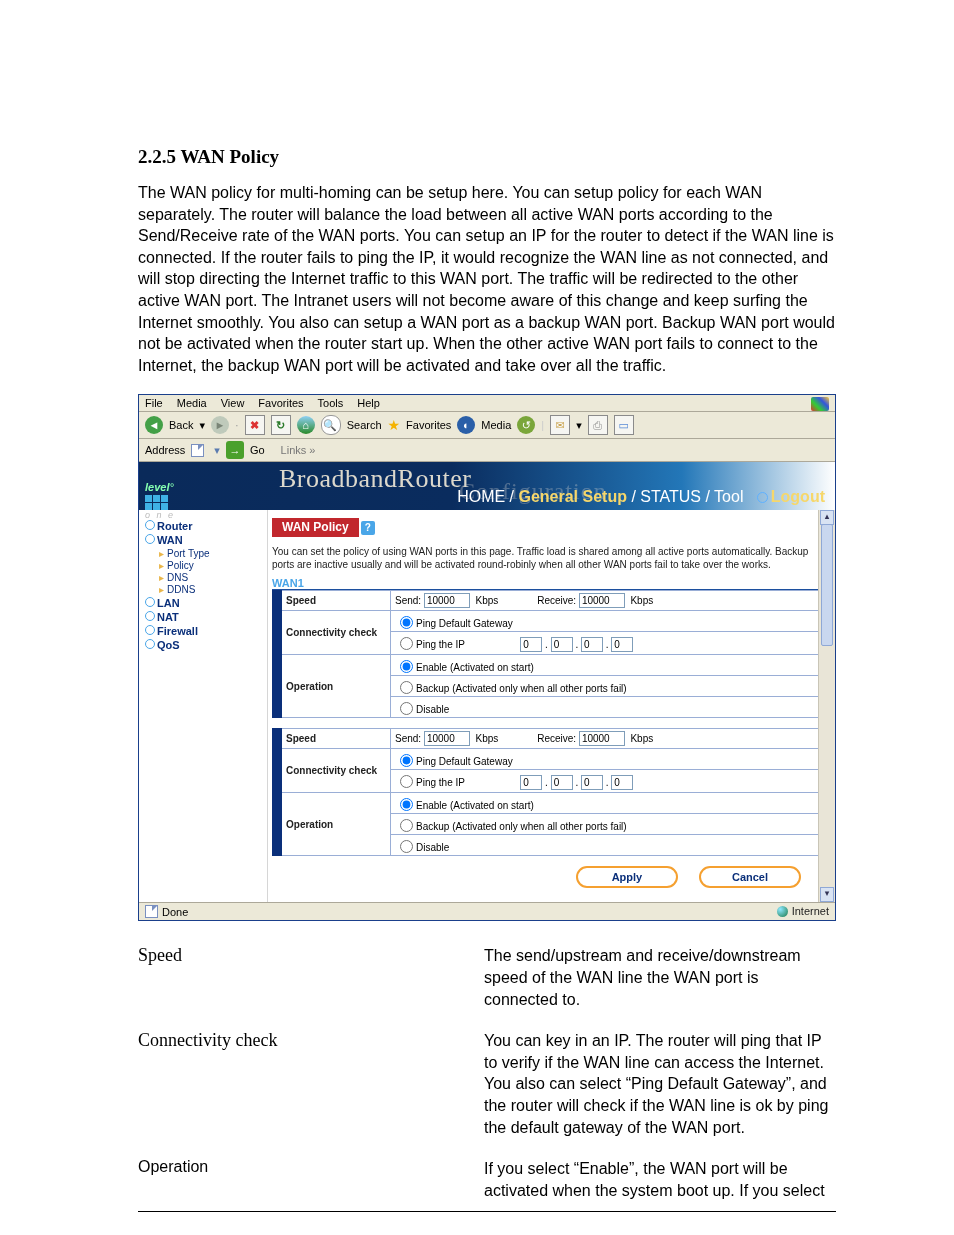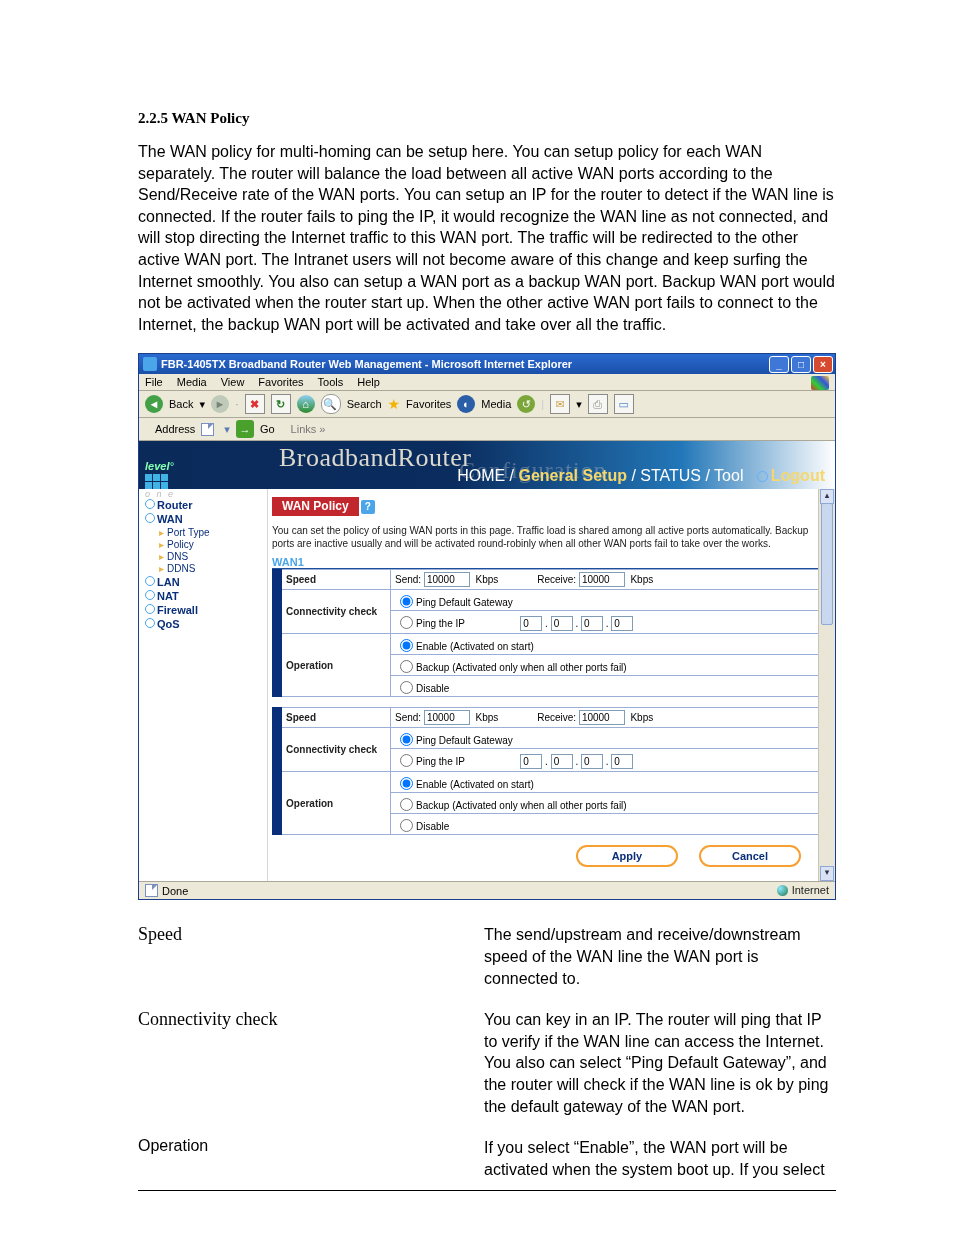--- a/index.html
+++ b/index.html
@@ -1,31 +1,31 @@
 <!DOCTYPE html>
 <html><head>
 <meta charset="utf-8">
 <style>
   body { margin:0; background:#fff; font-family:"Times New Roman",serif; font-size:17px; color:#000; }
   .page { width:954px; margin:0 auto; padding:110px 118px 40px 138px; box-sizing:border-box; }
-  .heading { font-weight:bold; font-size:15px; margin-bottom:14px; }
+  .heading { font-weight:bold; font-size:19px; margin-bottom:14px;margin-top:36px; }
   .body-text { font-family:Arial,Helvetica,sans-serif; font-size:16px; line-height:1.35; margin-bottom:18px; }
 
   
   .shot { width:696px; border:1px solid #1a3f8b; font-family:Tahoma,Arial,sans-serif; font-size:11px; color:#000; background:#fff; }
   .titlebar { background:linear-gradient(#2b6bd1,#1a4fa8); color:#fff; display:flex; align-items:center; height:20px; padding:0 2px; font-size:11px; }
   .titlebar .tt { flex:1; padding-left:4px; font-weight:bold; }
   .ctl { width:18px; height:15px; margin-left:2px; display:flex; align-items:center; justify-content:center; font-size:10px; font-weight:bold; border:1px solid #fff; border-radius:3px; }
   .ctl.min,.ctl.max{background:#3f77d6;} .ctl.close{background:#d64b2f;}
   .menubar { background:#ece9d8; border-bottom:1px solid #aca899; padding:2px 6px; font-size:11px; display:flex; gap:14px; position:relative; }
   .menubar .winflag { position:absolute; right:6px; top:2px; width:18px; height:14px; background:linear-gradient(45deg,#d33,#3c3,#35d,#fc3); border-radius:2px; }
   .toolbar { background:#ece9d8; border-bottom:1px solid #aca899; padding:3px 6px; display:flex; align-items:center; gap:6px; font-size:11px; }
   .tb-ico { width:18px; height:18px; border-radius:9px; display:inline-flex; align-items:center; justify-content:center; font-size:11px; color:#fff; }
   .tb-sq { width:18px; height:18px; border:1px solid #8b8b8b; background:#f6f6f2; display:inline-flex; align-items:center; justify-content:center; font-size:11px; }
-  .addrbar { background:#ece9d8; border-bottom:1px solid #aca899; padding:2px 16px; display:flex; align-items:center; gap:6px; font-size:11px; }
+  .addrbar { background:#ece9d8; border-bottom:1px solid #aca899; padding:2px 6px; display:flex; align-items:center; gap:6px; font-size:11px; }
   .addrbar input { flex:1; height:16px; font-size:11px; border:1px solid #7f9db9; padding:0 3px; background:#fff; }
   .go-btn { width:18px; height:18px; background:#4aa02c; border-radius:3px; color:#fff; display:inline-flex;align-items:center;justify-content:center;font-weight:bold; }
 
   .banner { position:relative; height:48px; background:linear-gradient(90deg,#0a2a5a 0%,#0a2c5e 45%,#2377b8 78%,#fff 100%); color:#dcd8cc; }
   .banner .brand { position:absolute; left:140px; top:2px; font-family:Georgia,serif; font-size:26px; letter-spacing:.5px; }
   .banner .subghost { position:absolute; left:320px; top:16px; font-family:Georgia,serif; font-size:24px; color:rgba(200,200,200,.35); letter-spacing:1px; }
   .banner .logo { position:absolute; left:6px; top:20px; font-size:11px; line-height:11px;font-style:italic; }
   .banner .lvlt { color:#85ffb0; font-weight:bold; }
   .banner .lvlg { display:grid; grid-template-columns:repeat(3,7px); grid-template-rows:repeat(2,7px); gap:1px; margin-top:2px; }
   .banner .lvlg span{background:#3fb2e6;}
@@ -78,27 +78,20 @@
 </style>
 </head>
 <body>
 
 <div class="page">
   <div class="heading">2.2.5 WAN Policy</div>
   <div class="body-text">The WAN policy for multi-homing can be setup here. You can setup policy for each WAN separately. The router will balance the load between all active WAN ports according to the Send/Receive rate of the WAN ports. You can setup an IP for the router to detect if the WAN line is connected. If the router fails to ping the IP, it would recognize the WAN line as not connected, and will stop directing the Internet traffic to this WAN port. The traffic will be redirected to the other active WAN port. The Intranet users will not become aware of this change and keep surfing the Internet smoothly. You also can setup a WAN port as a backup WAN port. Backup WAN port would not be activated when the router start up. When the other active WAN port fails to connect to the Internet, the backup WAN port will be activated and take over all the traffic.</div>
 
   <div class="shot">
 
-    <div class="titlebar">
-      <span style="display:inline-block;width:14px;height:14px;background:#4aa6e8;border-radius:2px;margin-left:2px;"></span>
-      <span class="tt">FBR-1405TX Broadband Router Web Management - Microsoft Internet Explorer</span>
-      <span class="ctl min">_</span>
-      <span class="ctl max">□</span>
-      <span class="ctl close">×</span>
-    </div>
 
     <div class="menubar">
       <span>File</span>
       <span>Media</span>
       <span>View</span>
       <span>Favorites</span>
       <span>Tools</span>
       <span>Help</span>
       <span class="winflag"></span>
     </div>

